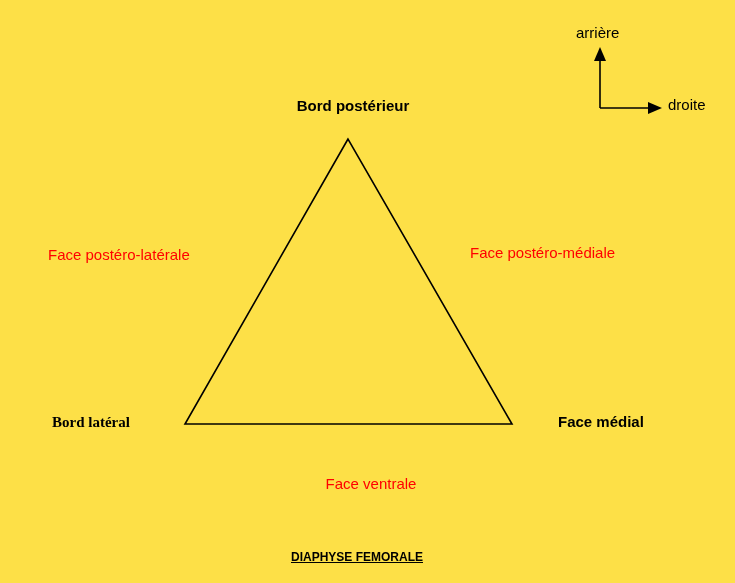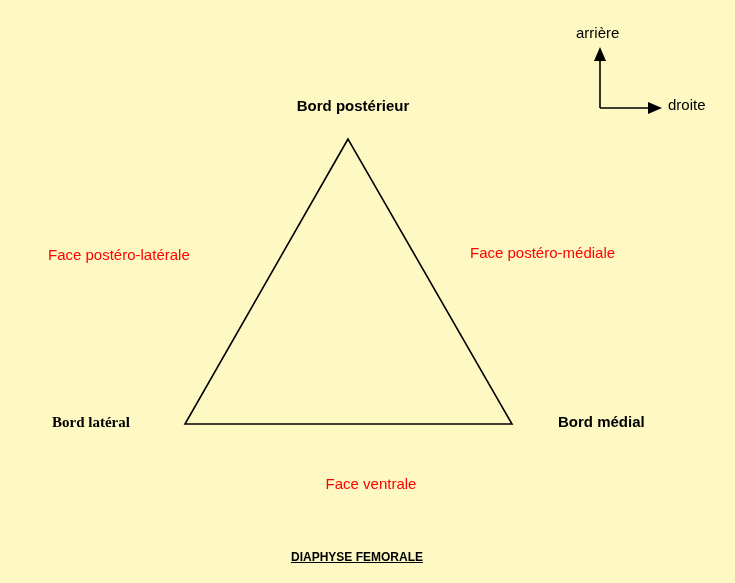--- a/index.html
+++ b/index.html
@@ -4,21 +4,21 @@
 <style>
   html, body {
     margin: 0;
     padding: 0;
     background: #ffffff;
   }
   .canvas {
     position: relative;
     width: 735px;
     height: 583px;
-    background: #fef9c3;
+    background: #fde047;
     font-family: "Liberation Sans", sans-serif;
     overflow: hidden;
   }
   .label {
     position: absolute;
     white-space: nowrap;
     font-size: 15px;
     line-height: 18px;
     color: #000000;
   }
@@ -57,21 +57,21 @@
 
     <line x1="600" y1="108" x2="651" y2="108" stroke="#000000" stroke-width="1.6"></line>
     <polygon points="662,108 648,102 648,114" fill="#000000"></polygon>
   </svg>
 
   <span class="label" style="left:576px; top:24px;">arrière</span>
   <span class="label" style="left:668px; top:96px;">droite</span>
 
   <span class="label bold center" style="left:353px; top:97px;">Bord postérieur</span>
   <span class="label bold" style="left:52px; top:413px;font-family:Liberation Serif, serif;">Bord latéral</span>
-  <span class="label bold" style="left:558px; top:413px;">Bord médial</span>
+  <span class="label bold" style="left:558px; top:413px;">Face médial</span>
 
   <span class="label face-label" style="left:48px; top:246px; color:#ff0000;">Face postéro-latérale</span>
   <span class="label face-label" style="left:470px; top:244px; color:#ff0000;">Face postéro-médiale</span>
   <span class="label face-label center" style="left:347px; top:475px; color:#ff0000;padding-left:48px;">Face ventrale</span>
 
   <span class="title" style="left:357px; top:550px;">DIAPHYSE FEMORALE</span>
 
 </div>
 
 </body></html>

